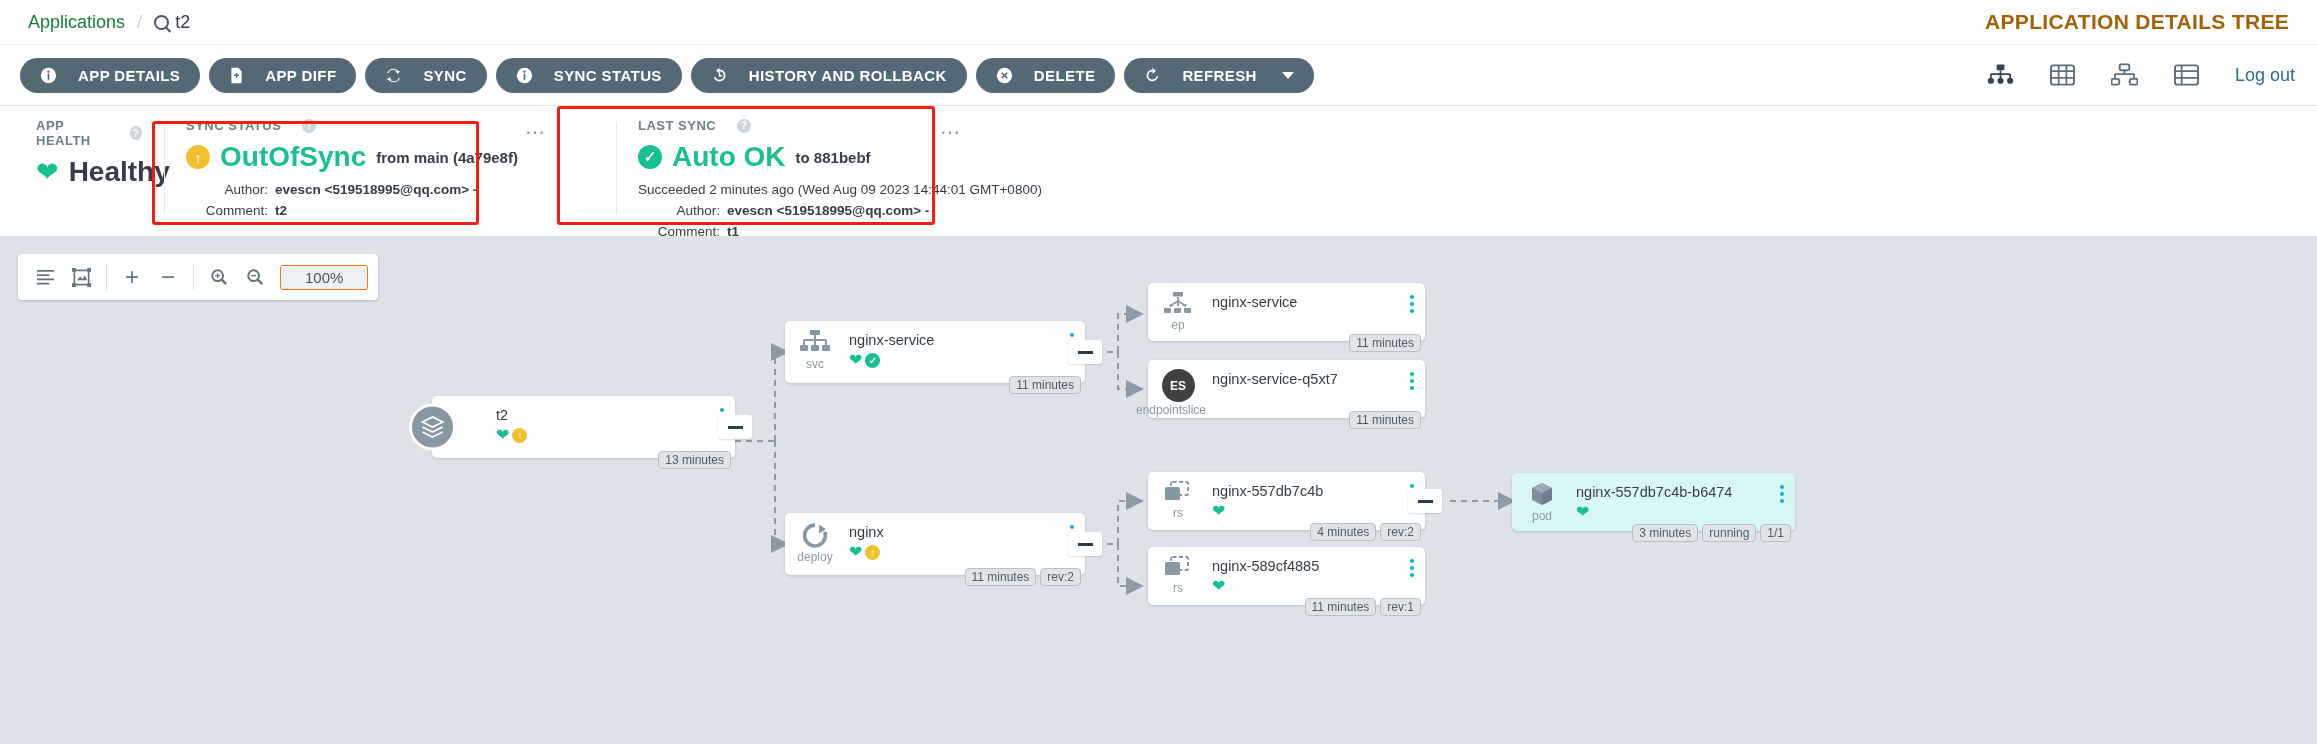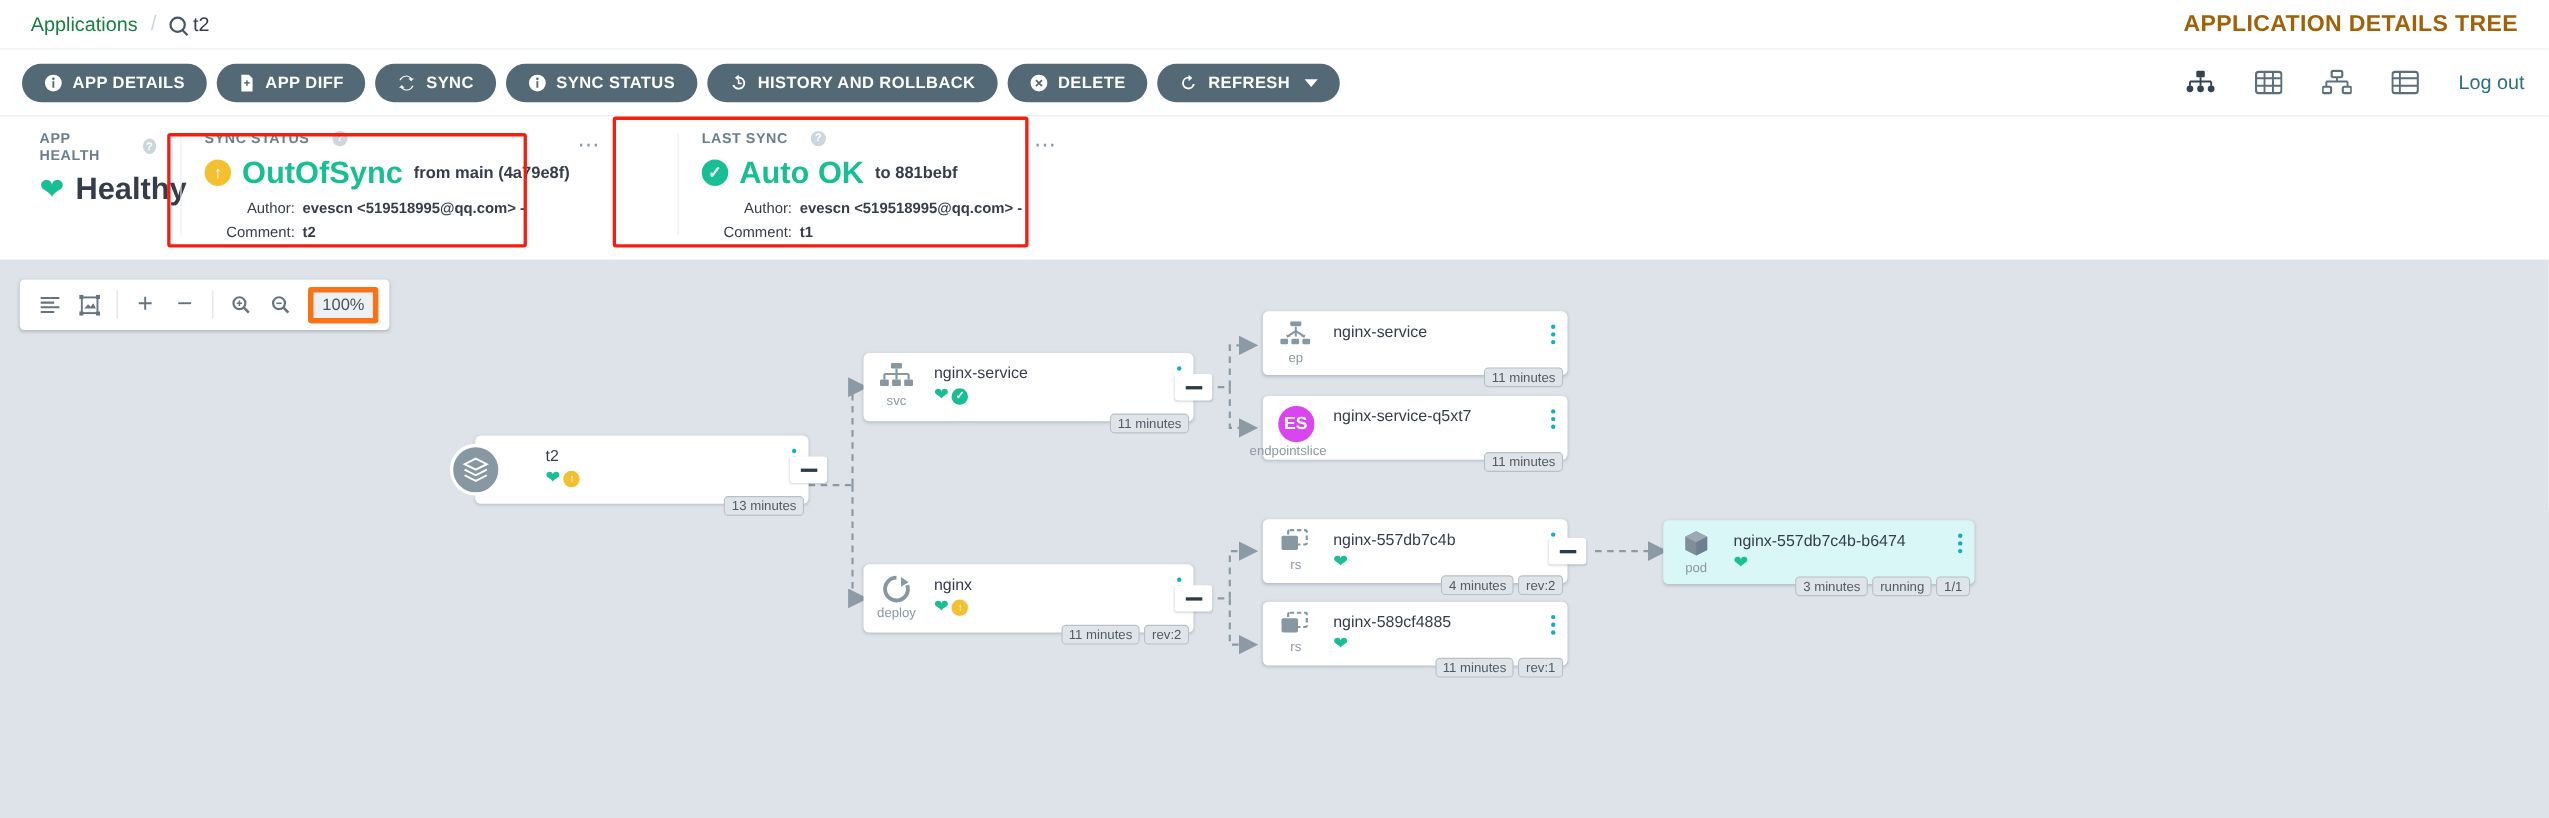--- a/index.html
+++ b/index.html
@@ -33,21 +33,21 @@
   .toolbar {
     height: 62px;
     border-top: 1px solid #e8eef2;
     border-bottom: 1px solid #dee4e9;
     display: flex; align-items: center;
     padding: 0 20px;
     background: #fff;
     position: relative;
   }
   .pill {
-    display: inline-flex; align-items: center; gap: 9px;
+    display: inline-flex; align-items: center; gap: 21px;
     height: 35px; padding: 0 20px;
     margin-right: 9px;
     background: #546976; color: #fff;
     border-radius: 18px;
     font-size: 15px; font-weight: bold; letter-spacing: .4px;
     cursor: pointer; white-space: nowrap;
   }
   .pill svg { display:block; }
   .caret { width:0;height:0;border-left:6px solid #fff;border-right:6px solid #fff;border-top:7px solid #fff;
            border-left-color:transparent;border-right-color:transparent; margin-left:4px; }
@@ -118,22 +118,22 @@
     box-shadow: 0 1px 3px rgba(0,0,0,.18);
     display: flex; align-items: center; padding: 0 10px; gap: 2px;
     z-index: 20;
   }
   .zb-btn {
     width: 34px; height: 34px; display: flex; align-items: center; justify-content: center;
     cursor: pointer; color: #64757f;
   }
   .zb-sep { width: 1px; height: 26px; background: #d9e0e5; margin: 0 6px; }
   .zoom-val {
-    border: 5px solid #f97316; border-radius: 3px; background: #eef1f4;
-    color: #49555e; font-size: 15px; padding: 3px 8px; margin-left: 6px; cursor: text;
+    border: 1px solid #f97316; border-radius: 3px; background: #eef1f4;
+    color: #49555e; font-size: 15px; padding: 3px 24px; margin-left: 6px; cursor: text;
   }
 
   
   .node {
     position: absolute;
     background: #fff;
     border-radius: 5px;
     box-shadow: 0 1px 3px rgba(40,60,80,.22);
     display: flex; align-items: flex-start;
   }
@@ -173,22 +173,22 @@
   }
   .collapse i { display:block; width: 15px; height: 3px; background: #2b3b47; }
   .app-circle {
     position: absolute; left: -23px; top: 50%; transform: translateY(-50%);
     width: 47px; height: 47px; border-radius: 50%;
     background: #8798a3; border: 3px solid #fff;
     display: flex; align-items: center; justify-content: center;
     z-index: 4;
   }
   .es-circle {
-    width: 33px; height: 33px; border-radius: 50%; background: #d946ef;
-    color: #fff; font-size: 16px; font-weight: bold;
+    width: 33px; height: 33px; border-radius: 50%; background: #404040;
+    color: #fff; font-size: 12px; font-weight: bold;
     display: flex; align-items: center; justify-content: center;
   }
   svg.edges { position: absolute; inset: 0; width: 100%; height: 100%; pointer-events: none; }
 </style>
 </head>
 <body>
 
 <div class="breadcrumb-bar">
   <span class="crumb-link">Applications</span>
   <span class="crumb-sep">/</span>
@@ -328,20 +328,21 @@
     <div class="stat-label">
       <span>LAST SYNC</span>
       <span class="help-dot">?</span>
     </div>
     <div class="big-status">
       <span class="circ-icon circ-ok">✓</span>
       <span class="word" style="color:#18be94">Auto OK</span>
       <span class="sub">to 881bebf</span>
     </div>
     <div class="stat-lines">
+      <div>Succeeded 2 minutes ago (Wed Aug 09 2023 14:44:01 GMT+0800)</div>
       <div class="kv">
         <span class="k">Author:</span>
         <span class="v">evescn &lt;519518995@qq.com&gt; -</span>
       </div>
       <div class="kv">
         <span class="k">Comment:</span>
         <span class="v">t1</span>
       </div>
     </div>
   </div>

